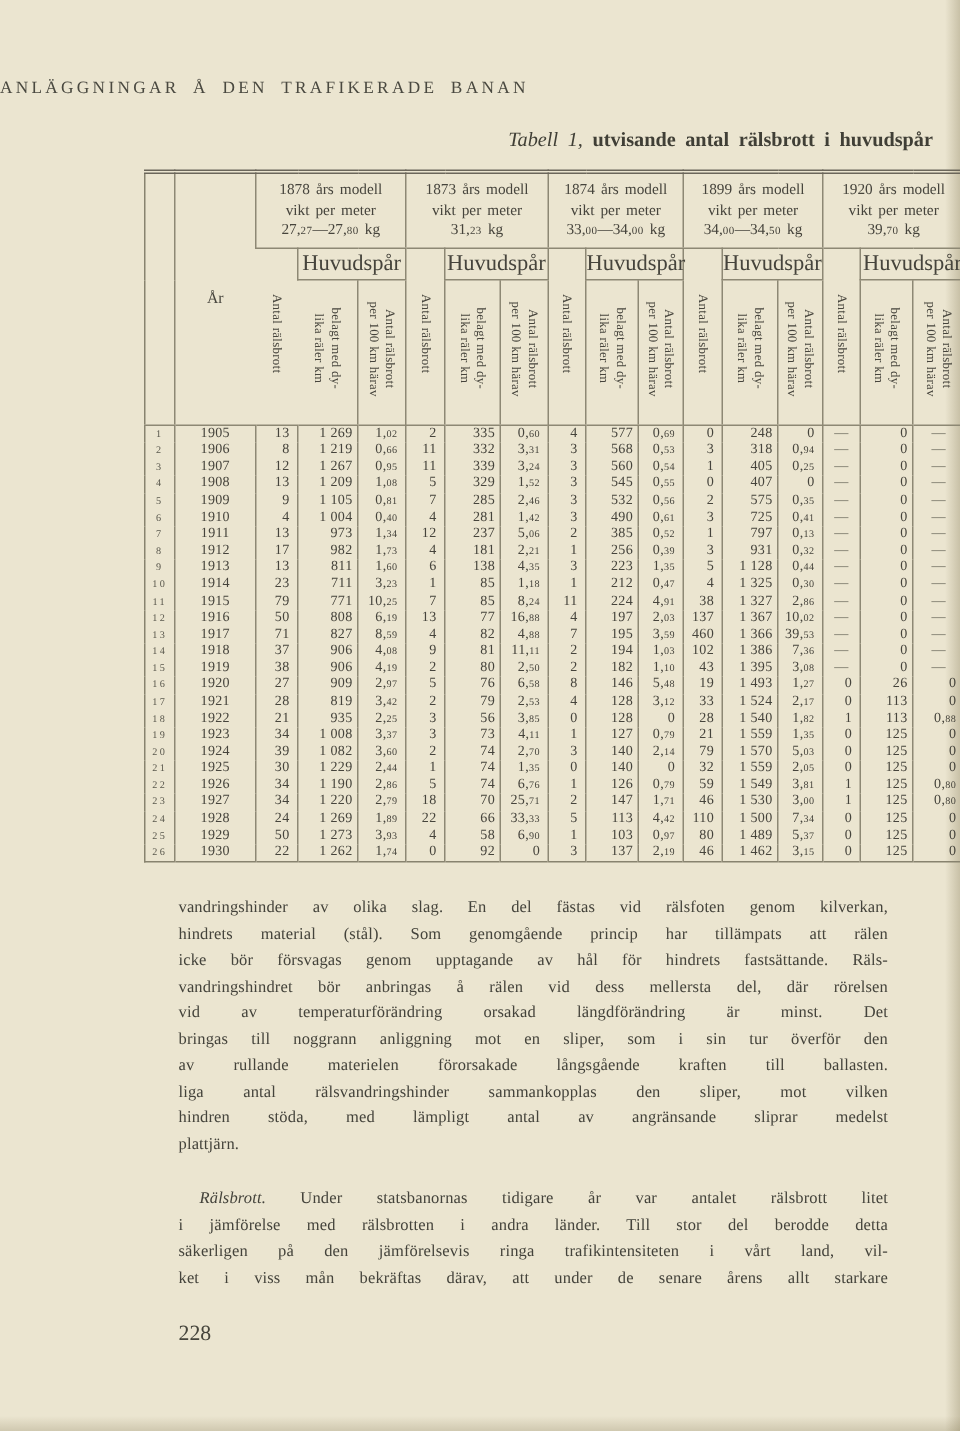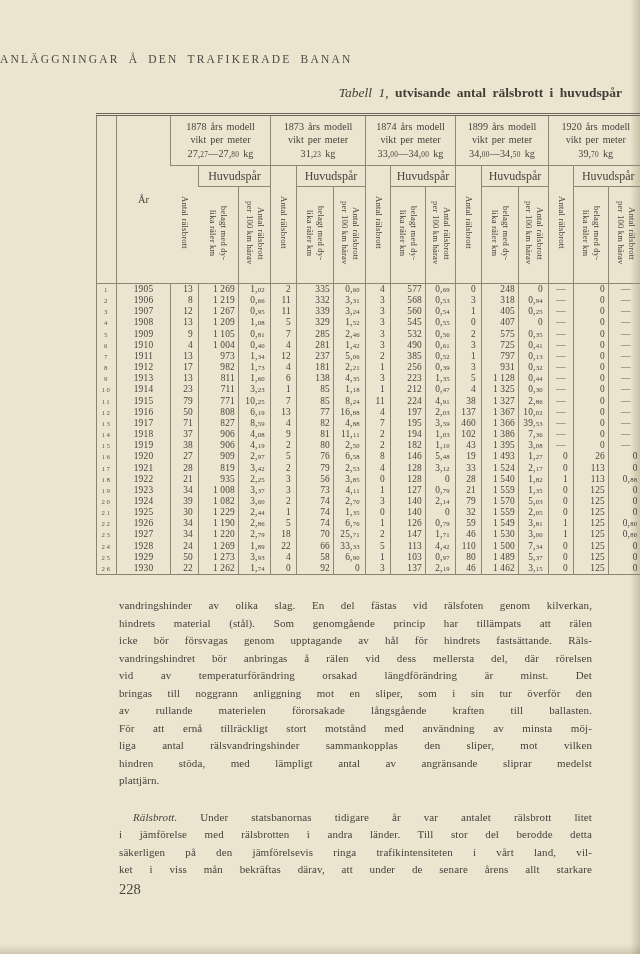--- a/index.html
+++ b/index.html
@@ -20,21 +20,21 @@
   .caption .cap-it{font-style:italic;font-weight:normal;}
 
   .table-zone{position:absolute;left:96px;top:113px;}
   table{border-collapse:collapse;table-layout:fixed;width:546px;
     border-top:3px double #6b665a;border-bottom:1px solid #88836f;
     border-left:1px solid #88836f;}
   td{border-left:1px solid #8d8874;padding:0;color:#46443c;}
   td:first-child{border-left:none;}
   .gtitle{border-bottom:1px solid #8d8874;text-align:center;
     font-size:10.2px;line-height:13.4px;height:49px;word-spacing:1.5px;vertical-align:middle;}
-  .hspan{border-bottom:1px solid #8d8874;text-align:center;font-size:12px;height:20px;vertical-align:middle;}
+  .hspan{border-bottom:1px solid #8d8874;text-align:center;font-size:15px;height:20px;vertical-align:middle;}
   .corner,.yearhead{border-bottom:1px solid #8d8874;}
   .yearhead{text-align:center;font-size:10.5px;vertical-align:middle;}
   .vcell{border-bottom:1px solid #8d8874;text-align:center;vertical-align:middle;height:96px;}
   .vert{writing-mode:vertical-rl;white-space:pre-line;display:inline-block;
     font-size:8.6px;line-height:11px;letter-spacing:.2px;}
   tbody td{font-size:9.4px;line-height:11.15px;height:11.15px;letter-spacing:.2px;
     vertical-align:middle;}
   td.num{text-align:center;font-size:6.8px;letter-spacing:1.6px;color:#5a584d;}
   td.year{text-align:center;}
   td.v-a{text-align:right;padding-right:5px;}
@@ -629,21 +629,20 @@
 
 <div class="body-text">
   <div id="para1">
       <div class="jline">vandringshinder av olika slag. En del fästas vid rälsfoten genom kilverkan,</div>
       <div class="jline">hindrets material (stål). Som genomgående princip har tillämpats att rälen</div>
       <div class="jline">icke bör försvagas genom upptagande av hål för hindrets fastsättande. Räls-</div>
       <div class="jline">vandringshindret bör anbringas å rälen vid dess mellersta del, där rörelsen</div>
       <div class="jline">vid av temperaturförändring orsakad längdförändring är minst. Det</div>
       <div class="jline">bringas till noggrann anliggning mot en sliper, som i sin tur överför den</div>
       <div class="jline">av rullande materielen förorsakade långsgående kraften till ballasten.</div>
-      <div class="jline">För att ernå tillräckligt stort motstånd med användning av minsta möj-</div>
       <div class="jline">liga antal rälsvandringshinder sammankopplas den sliper, mot vilken</div>
       <div class="jline">hindren stöda, med lämpligt antal av angränsande sliprar medelst</div>
       <div class="jline no-stretch">plattjärn.</div>
     </div>
   <div id="para2" class="para2">
       <div class="jline indent"><span class="lead">Rälsbrott.</span> Under statsbanornas tidigare år var antalet rälsbrott litet</div>
       <div class="jline">i jämförelse med rälsbrotten i andra länder.  Till stor del berodde detta</div>
       <div class="jline">säkerligen på den jämförelsevis ringa trafikintensiteten i vårt land, vil-</div>
       <div class="jline">ket i viss mån bekräftas därav, att under de senare årens allt starkare</div>
     </div>

